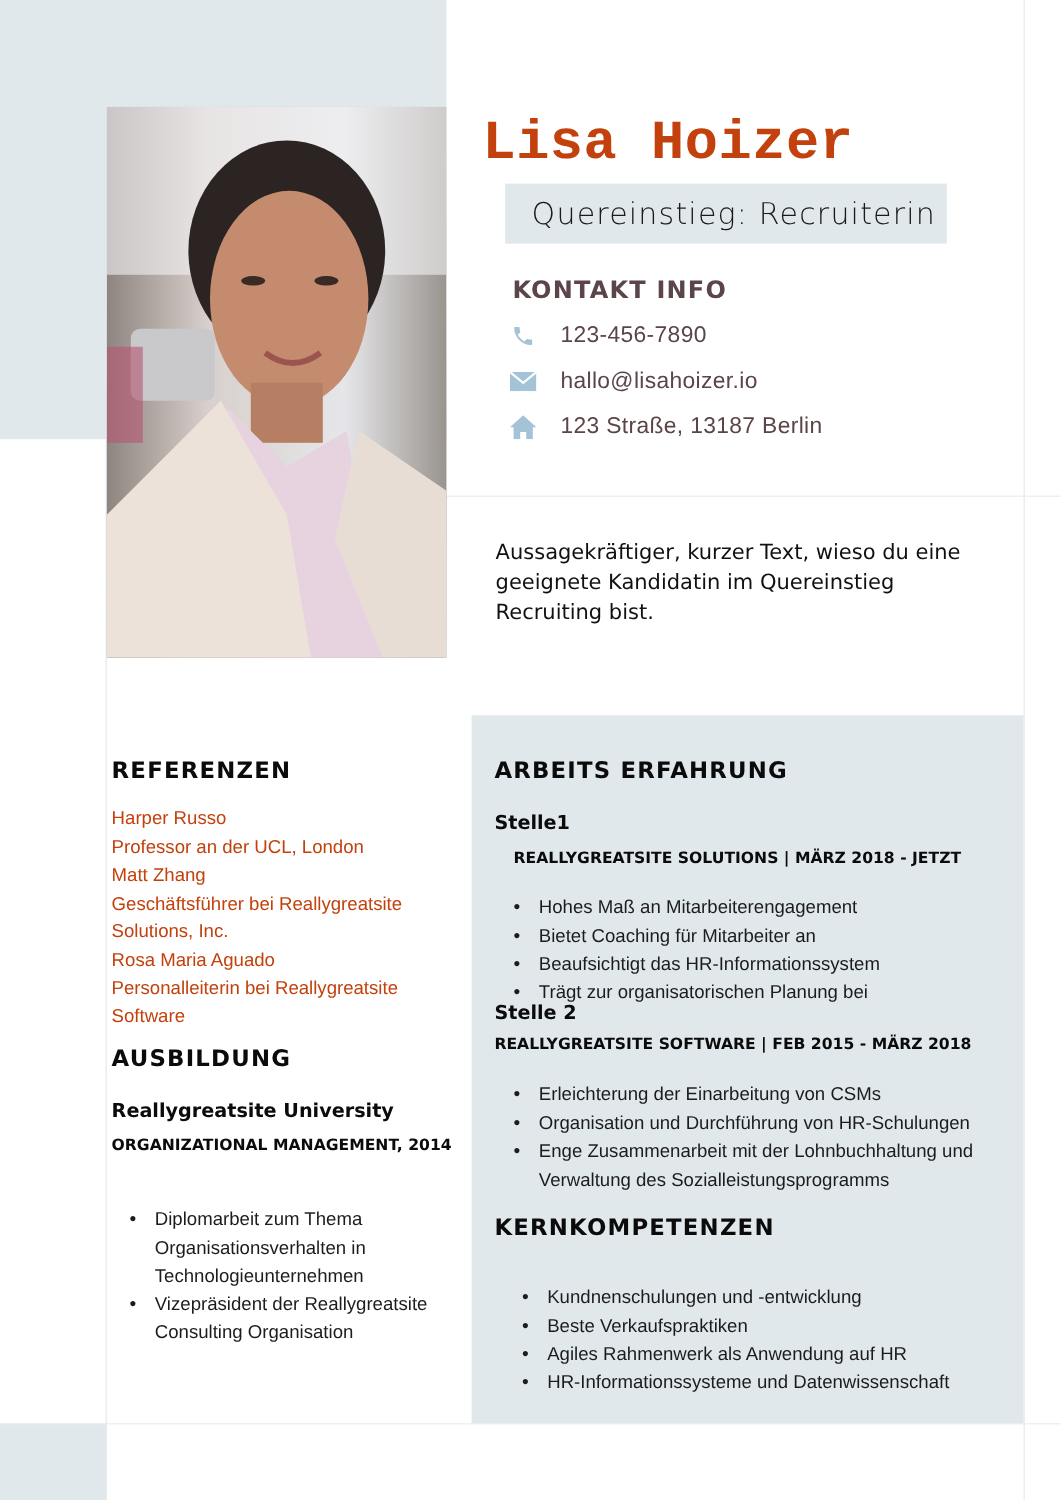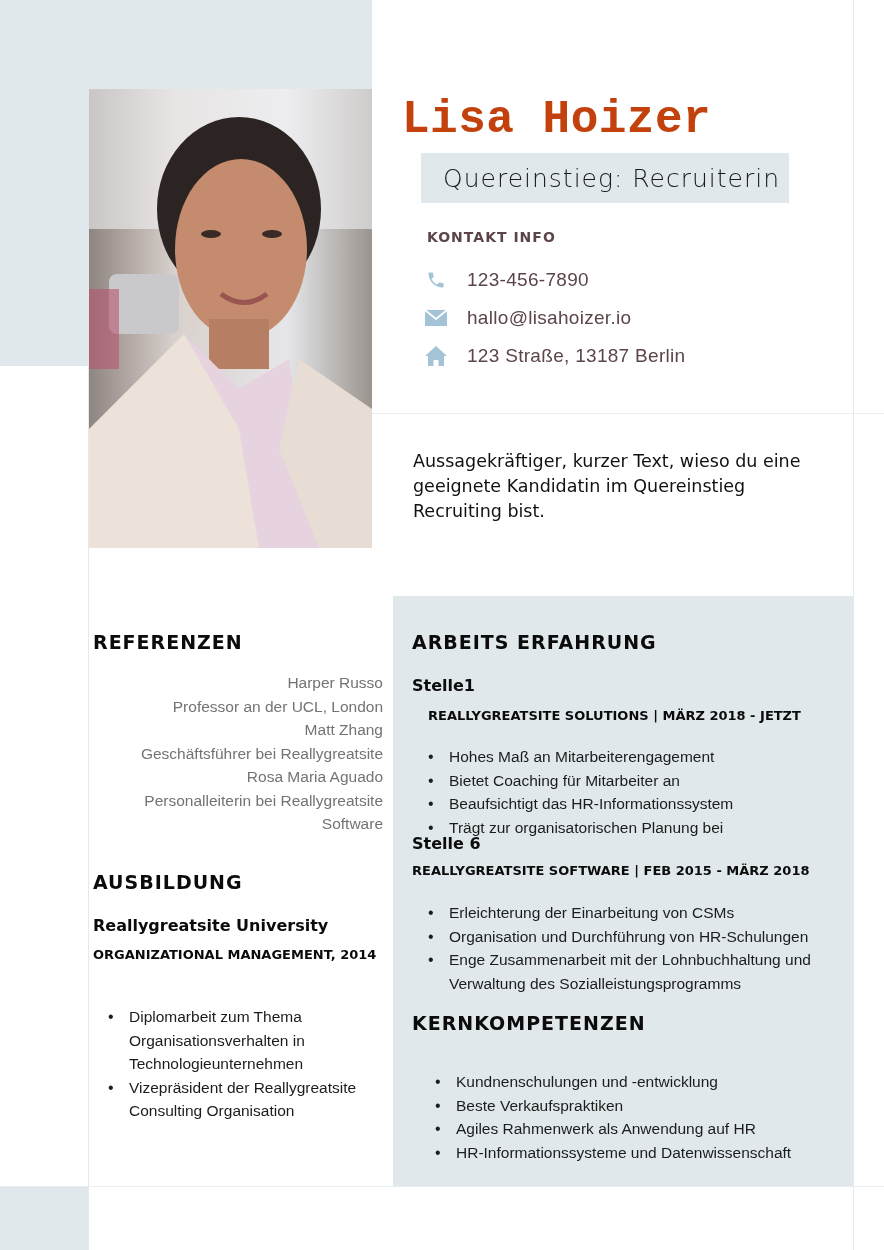--- a/index.html
+++ b/index.html
@@ -26,37 +26,37 @@
     font-family: Liberation Mono, monospace; color: #c2410c;
   }
   .subtitle-box {
     left: 421px; top: 153px; width: 368px; height: 50px; background: #e1e8ec;
   }
   .subtitle {
     left: 443px; top: 164px; font-size: 25px; letter-spacing: 1px; color: #1a1a1a;
     font-family: "DejaVu Sans", sans-serif; font-weight: 300;
   }
   .contact-heading {
-    left: 427px; top: 229px; font-size: 14px; font-weight: 700; letter-spacing: 1px;
+    left: 427px; top: 229px; font-size: 20px; font-weight: 700; letter-spacing: 1px;
     color: #5b4548; font-family: "DejaVu Sans", sans-serif;
   }
   .contact-row { left: 425px; height: 26px; display: flex; align-items: center; }
   .contact-row .icon { width: 22px; height: 22px; margin-right: 20px; display: flex; align-items: center; justify-content: center; }
   .contact-row .txt { font-size: 19px; color: #5b4548; letter-spacing: 0.3px; }
 
   .summary {
     left: 413px; top: 449px; width: 420px; font-size: 17.5px; line-height: 25px; color: #111;
     font-family: "DejaVu Sans", sans-serif;
   }
 
   .section-title {
     font-size: 19px; font-weight: 700; letter-spacing: 1px; color: #0b0b0b;
     font-family: "DejaVu Sans", sans-serif;
   }
-  .body-text { font-size: 15.5px; line-height: 23.5px; color: #737373; text-align: right; }
+  .body-text { font-size: 15.5px; line-height: 23.5px; color: #c2410c; }
   .sub-bold { font-size: 16px; font-weight: 700; color: #0b0b0b; font-family: "DejaVu Sans", sans-serif; }
   .caps-bold { font-size: 13px; font-weight: 700; color: #0b0b0b; font-family: "DejaVu Sans", sans-serif; letter-spacing: 0; }
 
   ul.bul { margin: 14px; padding: 0; list-style: none; }
   ul.bul li { position: relative; padding-left: 22px; font-size: 15.5px; line-height: 23.5px; color: #1c1c1c; }
   ul.bul li::before { content: "•"; position: absolute; left: 1px; top: 0; font-size: 16px; }
 
   .right-panel { left: 393px; top: 596px; width: 460px; height: 590px; background: #e1e8ec; }
 </style>
 </head>
@@ -137,20 +137,21 @@
 <div class="abs summary">Aussagekräftiger, kurzer Text, wieso du eine geeignete Kandidatin im Quereinstieg Recruiting bist.</div>
 
 <div class="abs right-panel"></div>
 
 <div class="abs section-title" style="left:93px;top:631px;">REFERENZEN</div>
 <div class="abs body-text" style="left:93px;top:671px;width:290px;">
   <div>Harper Russo</div>
   <div>Professor an der UCL, London</div>
   <div>Matt Zhang</div>
   <div>Geschäftsführer bei Reallygreatsite</div>
+  <div>Solutions, Inc.</div>
   <div>Rosa Maria Aguado</div>
   <div>Personalleiterin bei Reallygreatsite</div>
   <div>Software</div>
 </div>
 
 <div class="abs section-title" style="left:93px;top:871px;">AUSBILDUNG</div>
 <div class="abs sub-bold" style="left:93px;top:916px;">Reallygreatsite University</div>
 <div class="abs caps-bold" style="left:93px;top:947px;">ORGANIZATIONAL MANAGEMENT, 2014</div>
 <ul class="abs bul" style="left:93px;top:991px;width:280px;">
   <li>Diplomarbeit zum Thema Organisationsverhalten in Technologieunternehmen</li>
@@ -159,21 +160,21 @@
 
 <div class="abs section-title" style="left:412px;top:631px;">ARBEITS ERFAHRUNG</div>
 <div class="abs sub-bold" style="left:412px;top:676px;">Stelle1</div>
 <div class="abs caps-bold" style="left:428px;top:708px;">REALLYGREATSITE SOLUTIONS | MÄRZ 2018 - JETZT</div>
 <ul class="abs bul" style="left:413px;top:731px;width:420px;">
   <li>Hohes Maß an Mitarbeiterengagement</li>
   <li>Bietet Coaching für Mitarbeiter an</li>
   <li>Beaufsichtigt das HR-Informationssystem</li>
   <li>Trägt zur organisatorischen Planung bei</li>
 </ul>
-<div class="abs sub-bold" style="left:412px;top:834px;">Stelle 6</div>
+<div class="abs sub-bold" style="left:412px;top:834px;">Stelle 2</div>
 <div class="abs caps-bold" style="left:412px;top:863px;">REALLYGREATSITE SOFTWARE | FEB 2015 - MÄRZ 2018</div>
 <ul class="abs bul" style="left:413px;top:887px;width:420px;">
   <li>Erleichterung der Einarbeitung von CSMs</li>
   <li>Organisation und Durchführung von HR-Schulungen</li>
   <li>Enge Zusammenarbeit mit der Lohnbuchhaltung und Verwaltung des Sozialleistungsprogramms</li>
 </ul>
 
 <div class="abs section-title" style="left:412px;top:1012px;">KERNKOMPETENZEN</div>
 <ul class="abs bul" style="left:420px;top:1056px;width:420px;">
   <li>Kundnenschulungen und -entwicklung</li>

